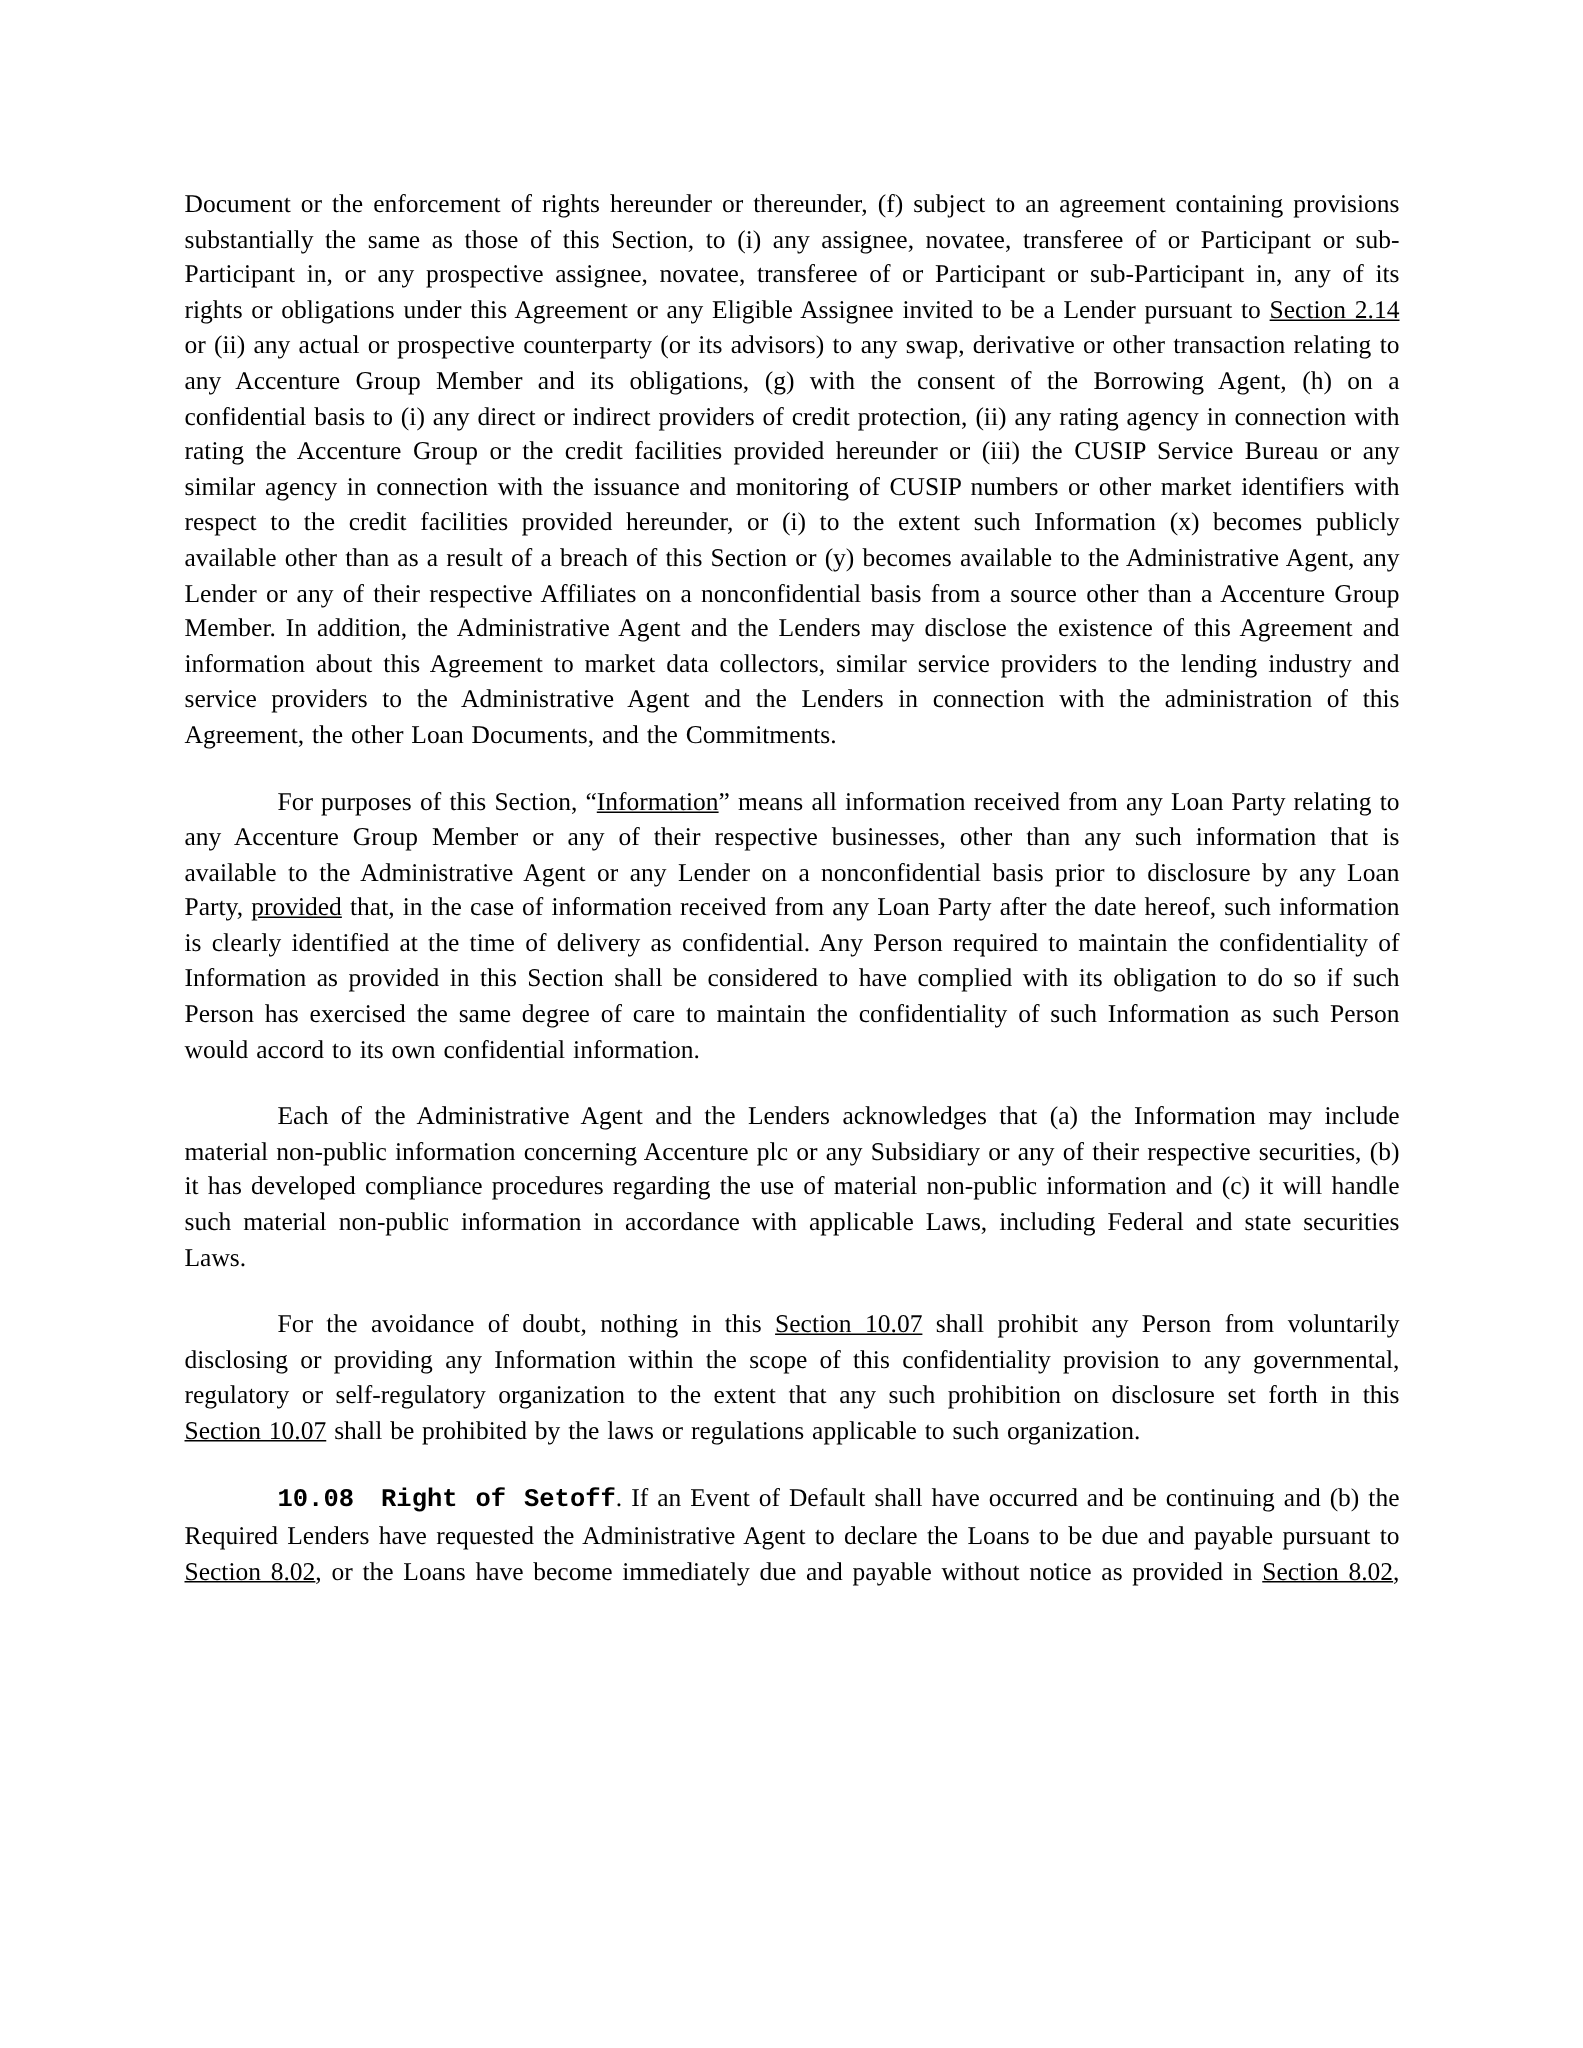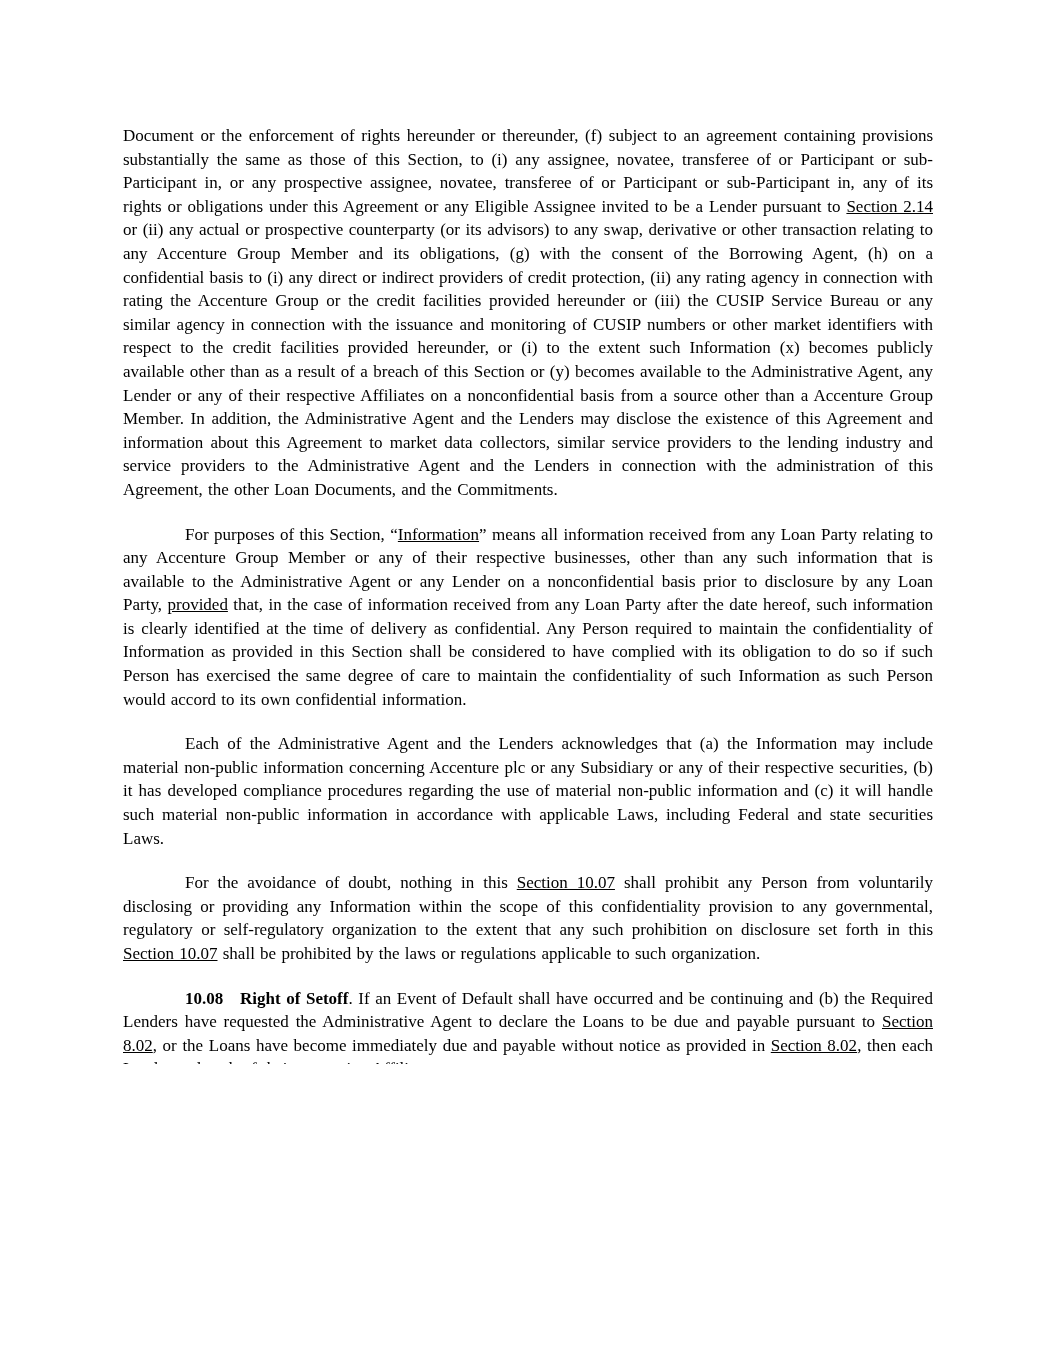--- a/index.html
+++ b/index.html
@@ -19,21 +19,21 @@
     width: 810px;
   }
   .para {
     margin: 0 0 21px 0;
     text-align: justify;
     font-size: 17px;
     line-height: 23.6px;
     word-spacing: 1px;
   }
   .para.indent { text-indent: 62px; }
-  .para span.b { font-weight: bold; }
+  .para span.b { font-weight: bold; font-family: Liberation Mono, monospace; }
   .para span.u { text-decoration: underline; }
   .page-number {
     position: absolute;
     top: 1244px;
     left: 0;
     width: 1055px;
     text-align: right;
     font-size: 16px;
     line-height: 20px;
     margin-left: 10px;

